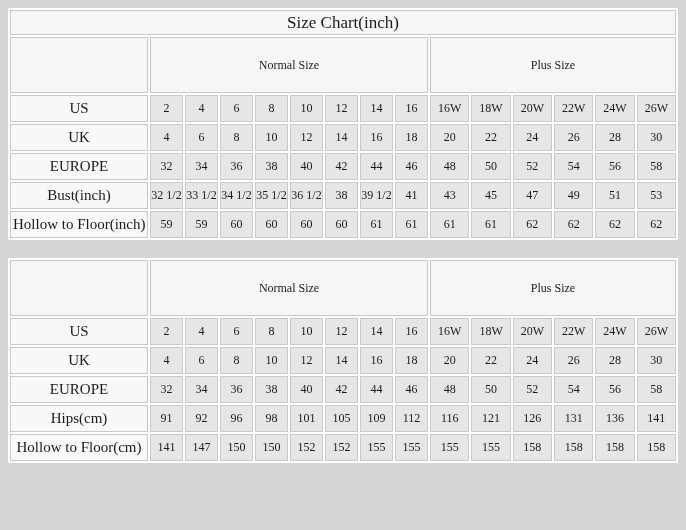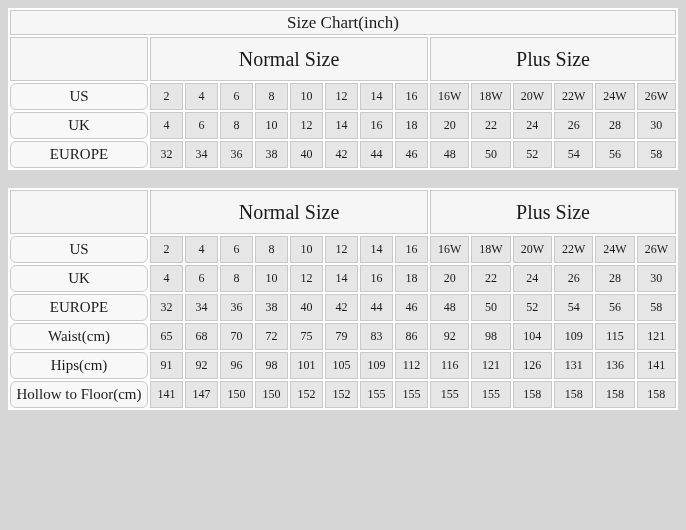--- a/index.html
+++ b/index.html
@@ -37,31 +37,30 @@
     white-space: nowrap;
   }
   .title-cell {
     background: var(--header-bg, #f6f6f6);
     font-size: 17px;
     line-height: 19px;
     padding: 2px 0;
   }
   .group-cell {
     background: var(--header-bg, #f6f6f6);
-    font-size: 20px;
+    font-size: 12px;
     line-height: 18px;
-    padding: 12px 0;
+    padding: 18px 0;
   }
   .corner-cell { background: var(--header-bg, #f6f6f6); }
   .label-cell {
     background: var(--label-bg, #f8f8f8);
     font-size: 15px;
     line-height: 17px;
     padding: 4px 2px;
-    border-radius: 6px;
   }
   .data-cell {
     background: var(--cell-bg, #e6e6e6);
     font-size: 12px;
     line-height: 15px;
     padding: 5px 0;
   }
 </style>
 </head>
 <body>
@@ -142,20 +141,54 @@
             <td class="data-cell">42</td>
             <td class="data-cell">44</td>
             <td class="data-cell">46</td>
             <td class="data-cell">48</td>
             <td class="data-cell">50</td>
             <td class="data-cell">52</td>
             <td class="data-cell">54</td>
             <td class="data-cell">56</td>
             <td class="data-cell">58</td>
           </tr>
+          <tr>
+            <td class="label-cell">Bust(inch)</td>
+            <td class="data-cell">32 1/2</td>
+            <td class="data-cell">33 1/2</td>
+            <td class="data-cell">34 1/2</td>
+            <td class="data-cell">35 1/2</td>
+            <td class="data-cell">36 1/2</td>
+            <td class="data-cell">38</td>
+            <td class="data-cell">39 1/2</td>
+            <td class="data-cell">41</td>
+            <td class="data-cell">43</td>
+            <td class="data-cell">45</td>
+            <td class="data-cell">47</td>
+            <td class="data-cell">49</td>
+            <td class="data-cell">51</td>
+            <td class="data-cell">53</td>
+          </tr>
+          <tr>
+            <td class="label-cell">Hollow to Floor(inch)</td>
+            <td class="data-cell">59</td>
+            <td class="data-cell">59</td>
+            <td class="data-cell">60</td>
+            <td class="data-cell">60</td>
+            <td class="data-cell">60</td>
+            <td class="data-cell">60</td>
+            <td class="data-cell">61</td>
+            <td class="data-cell">61</td>
+            <td class="data-cell">61</td>
+            <td class="data-cell">61</td>
+            <td class="data-cell">62</td>
+            <td class="data-cell">62</td>
+            <td class="data-cell">62</td>
+            <td class="data-cell">62</td>
+          </tr>
         </tbody>
     </table>
   </section>
 
   <section class="chart-table">
     <table class="size-table">
       <colgroup>
         <col class="label-col">
         <col class="normal-col">
           <col class="normal-col">
@@ -225,37 +258,20 @@
             <td class="data-cell">44</td>
             <td class="data-cell">46</td>
             <td class="data-cell">48</td>
             <td class="data-cell">50</td>
             <td class="data-cell">52</td>
             <td class="data-cell">54</td>
             <td class="data-cell">56</td>
             <td class="data-cell">58</td>
           </tr>
           <tr>
-            <td class="label-cell">Waist(cm)</td>
-            <td class="data-cell">65</td>
-            <td class="data-cell">68</td>
-            <td class="data-cell">70</td>
-            <td class="data-cell">72</td>
-            <td class="data-cell">75</td>
-            <td class="data-cell">79</td>
-            <td class="data-cell">83</td>
-            <td class="data-cell">86</td>
-            <td class="data-cell">92</td>
-            <td class="data-cell">98</td>
-            <td class="data-cell">104</td>
-            <td class="data-cell">109</td>
-            <td class="data-cell">115</td>
-            <td class="data-cell">121</td>
-          </tr>
-          <tr>
             <td class="label-cell">Hips(cm)</td>
             <td class="data-cell">91</td>
             <td class="data-cell">92</td>
             <td class="data-cell">96</td>
             <td class="data-cell">98</td>
             <td class="data-cell">101</td>
             <td class="data-cell">105</td>
             <td class="data-cell">109</td>
             <td class="data-cell">112</td>
             <td class="data-cell">116</td>

